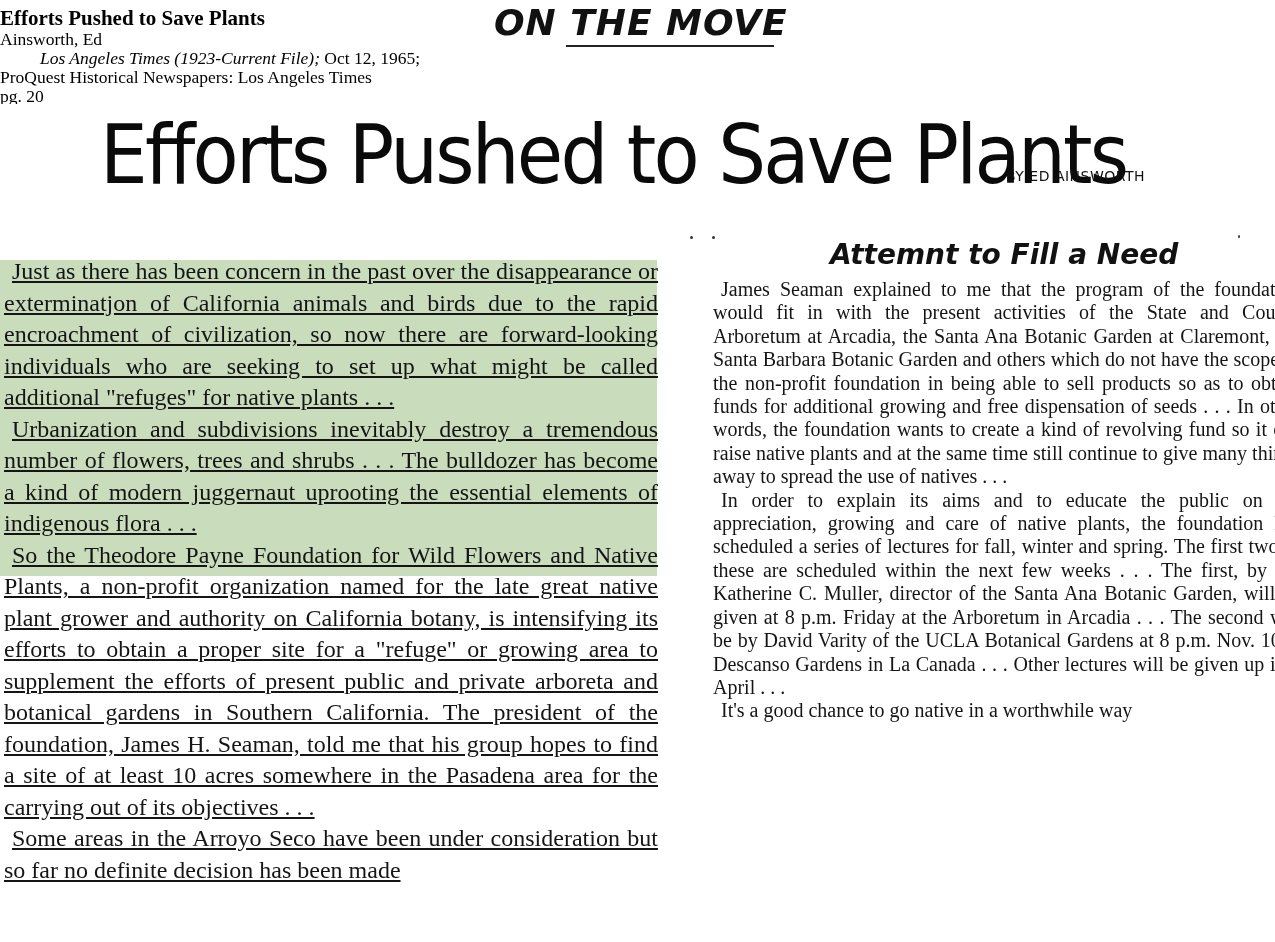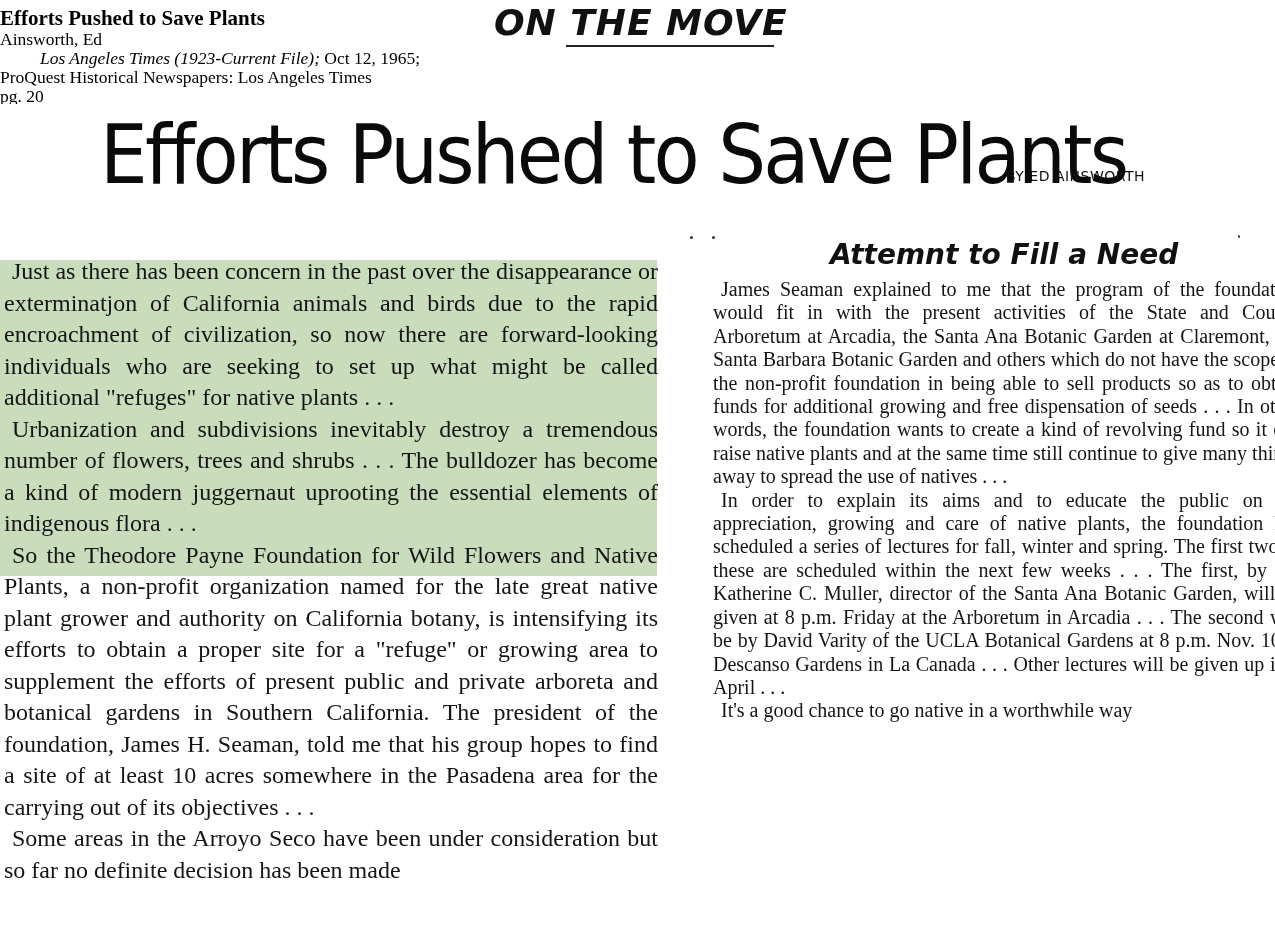--- a/index.html
+++ b/index.html
@@ -26,21 +26,21 @@
     transform: scaleX(0.92); transform-origin: left top; color: #0a0a0a; line-height: 110px;
   }
   .byline {
     position: absolute; left: 1006px; top: 168px;
     font-family: "DejaVu Sans", sans-serif; font-weight: normal; font-size: 14px; letter-spacing: 0.5px;
   }
   .highlight { position: absolute; left: 0; top: 260px; width: 657px; height: 316px; background: #c9dcbc; }
   .col {
     position: absolute; font-family: "Liberation Serif", serif; color: #151515;
   }
-  .col-left { left: 4px; top: 256px; width: 654px; font-size: 24px; line-height: 31.5px; }
+  .col-left { left: 4px; top: 256px; width: 654px; font-size: 24px; line-height: 31.5px; text-decoration: underline; }
   .col-right { left: 686px; top: 278px; width: 588px; font-size: 20px; line-height: 23.4px; margin-left: 27px; }
   .col p { margin: 0; text-align: justify; text-align-last: left; }
   .col p.indent { text-indent: 8px; }
   .subhead {
     position: absolute; left: 830px; top: 238px;
     font-family: "DejaVu Sans", sans-serif; font-weight: bold; font-style: italic; font-size: 28px;
     color: #111; white-space: nowrap;
   }
   .speck { position: absolute; width: 3px; height: 3px; background: #333; border-radius: 50%; }
 </style>

